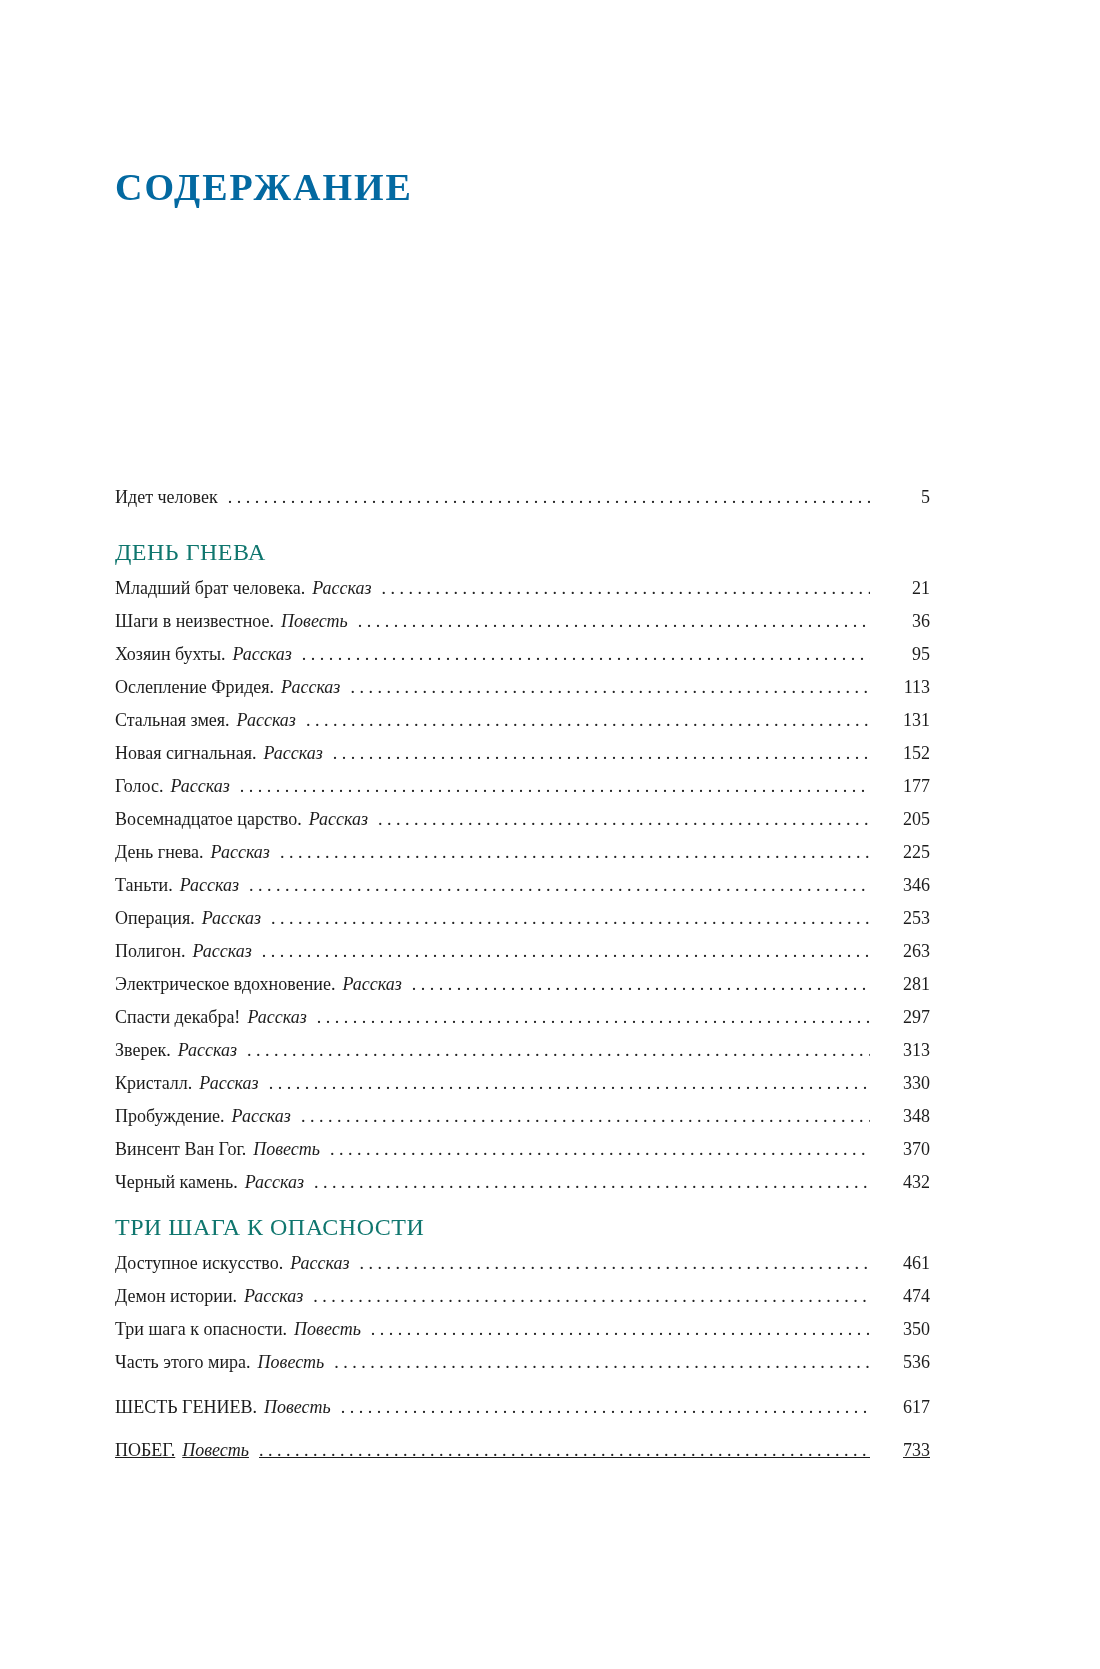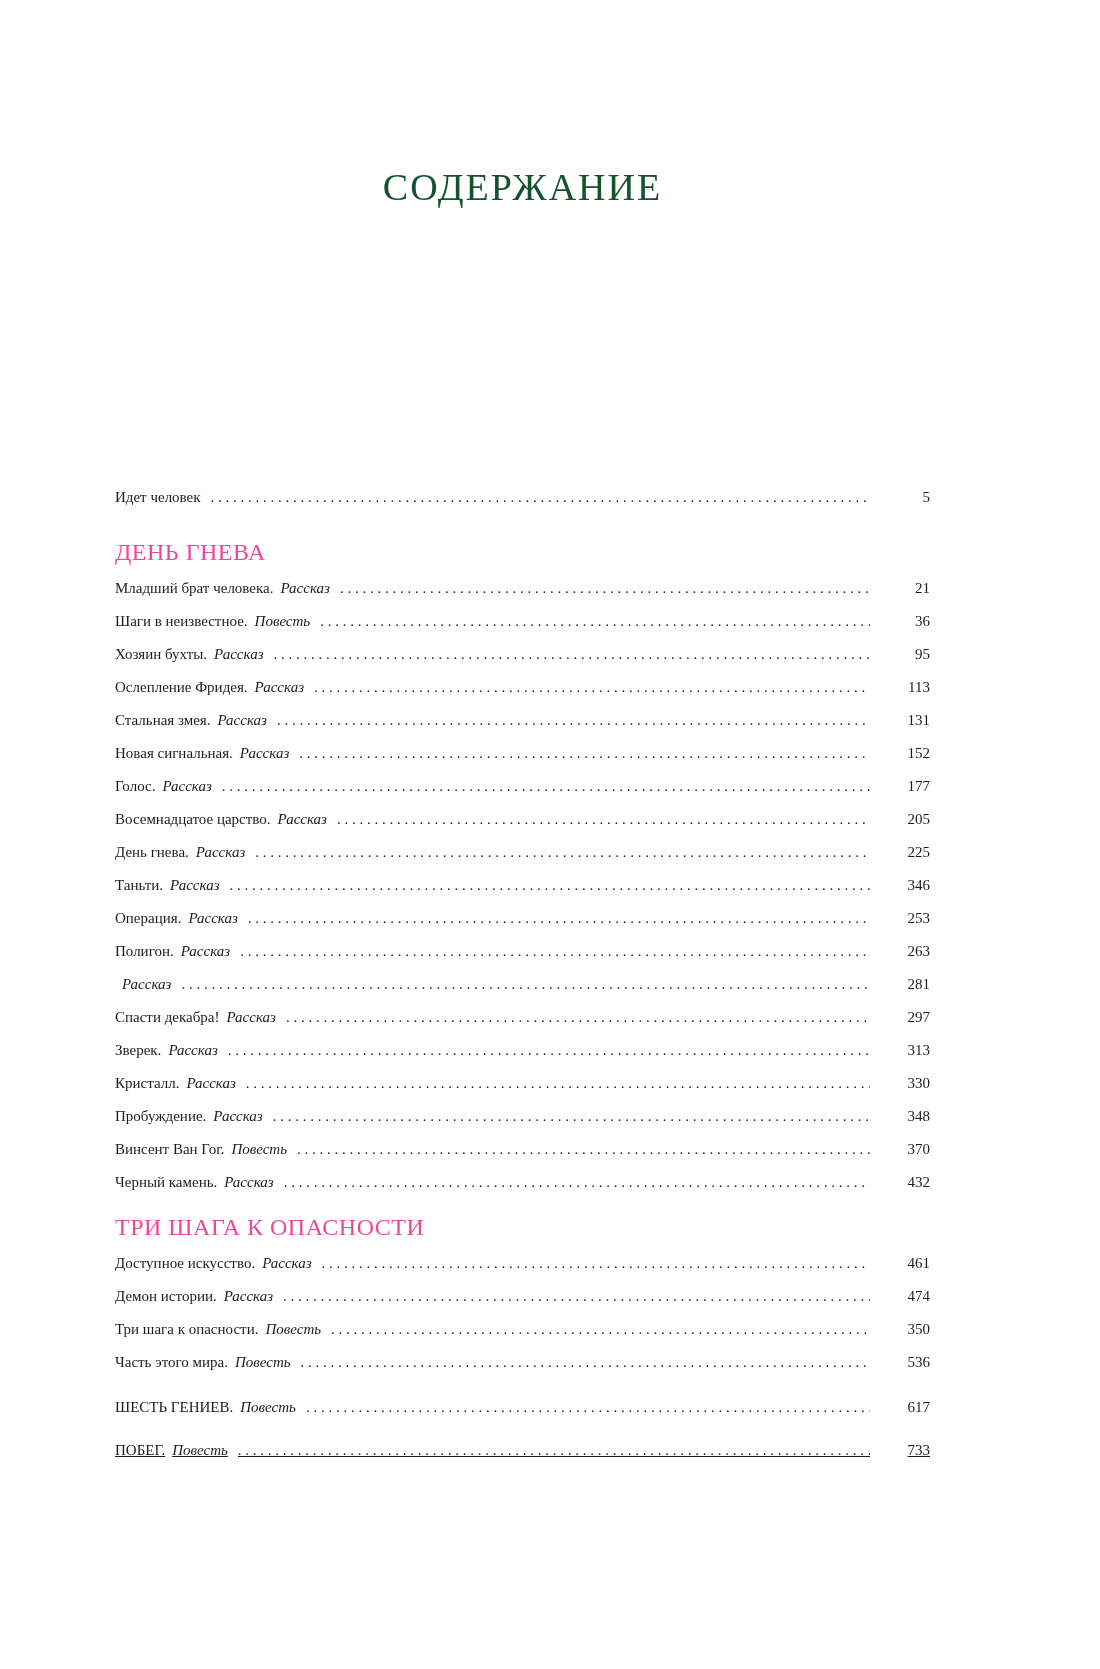--- a/index.html
+++ b/index.html
@@ -17,41 +17,41 @@
   .page {
     box-sizing: border-box;
     width: 1100px;
     height: 1669px;
     padding: 165px 170px 0 115px;
   }
   h1.contents-title {
     margin: 0 0 272px 0;
     font-size: 38px;
     line-height: 44px;
-    font-weight: normal;
-    text-align: center;
+    font-weight: bold;
+    text-align: left;
     letter-spacing: 2px;
-    color: #14532d;
+    color: #0369a1;
   }
   .section { margin: 0; }
   #toc .section:nth-child(2) { margin-top: 22px; }
   #toc .section:nth-child(3) { margin-top: 12px; font-family: Liberation Serif, serif; }
   #toc .section:nth-child(4) { margin-top: 12px; }
   #toc .section:nth-child(5) { margin-top: 10px; text-decoration: underline; }
   .section-heading {
     font-size: 24px;
     line-height: 33px;
     margin-bottom: 3px;
     letter-spacing: 0.5px;
-    color: #ec4899;
+    color: #0f766e;
   }
   .toc-row {
     display: flex;
     align-items: baseline;
-    font-size: 15px;
+    font-size: 18px;
     line-height: 33px;
     height: 33px;
   }
   .entry-title { flex: 0 0 auto; white-space: nowrap; }
   .entry-genre {
     flex: 0 0 auto;
     font-style: italic;
     margin-left: 7px;
     white-space: nowrap;
   }
@@ -172,20 +172,21 @@
   </div>
 
   <div class="toc-row">
     <span class="entry-title">Полигон.</span>
     <span class="entry-genre">Рассказ</span>
     <span class="leader"></span>
     <span class="pagenum">263</span>
   </div>
 
   <div class="toc-row">
+    <span class="entry-title">Электрическое вдохновение.</span>
     <span class="entry-genre">Рассказ</span>
     <span class="leader"></span>
     <span class="pagenum">281</span>
   </div>
 
   <div class="toc-row">
     <span class="entry-title">Спасти декабра!</span>
     <span class="entry-genre">Рассказ</span>
     <span class="leader"></span>
     <span class="pagenum">297</span>

